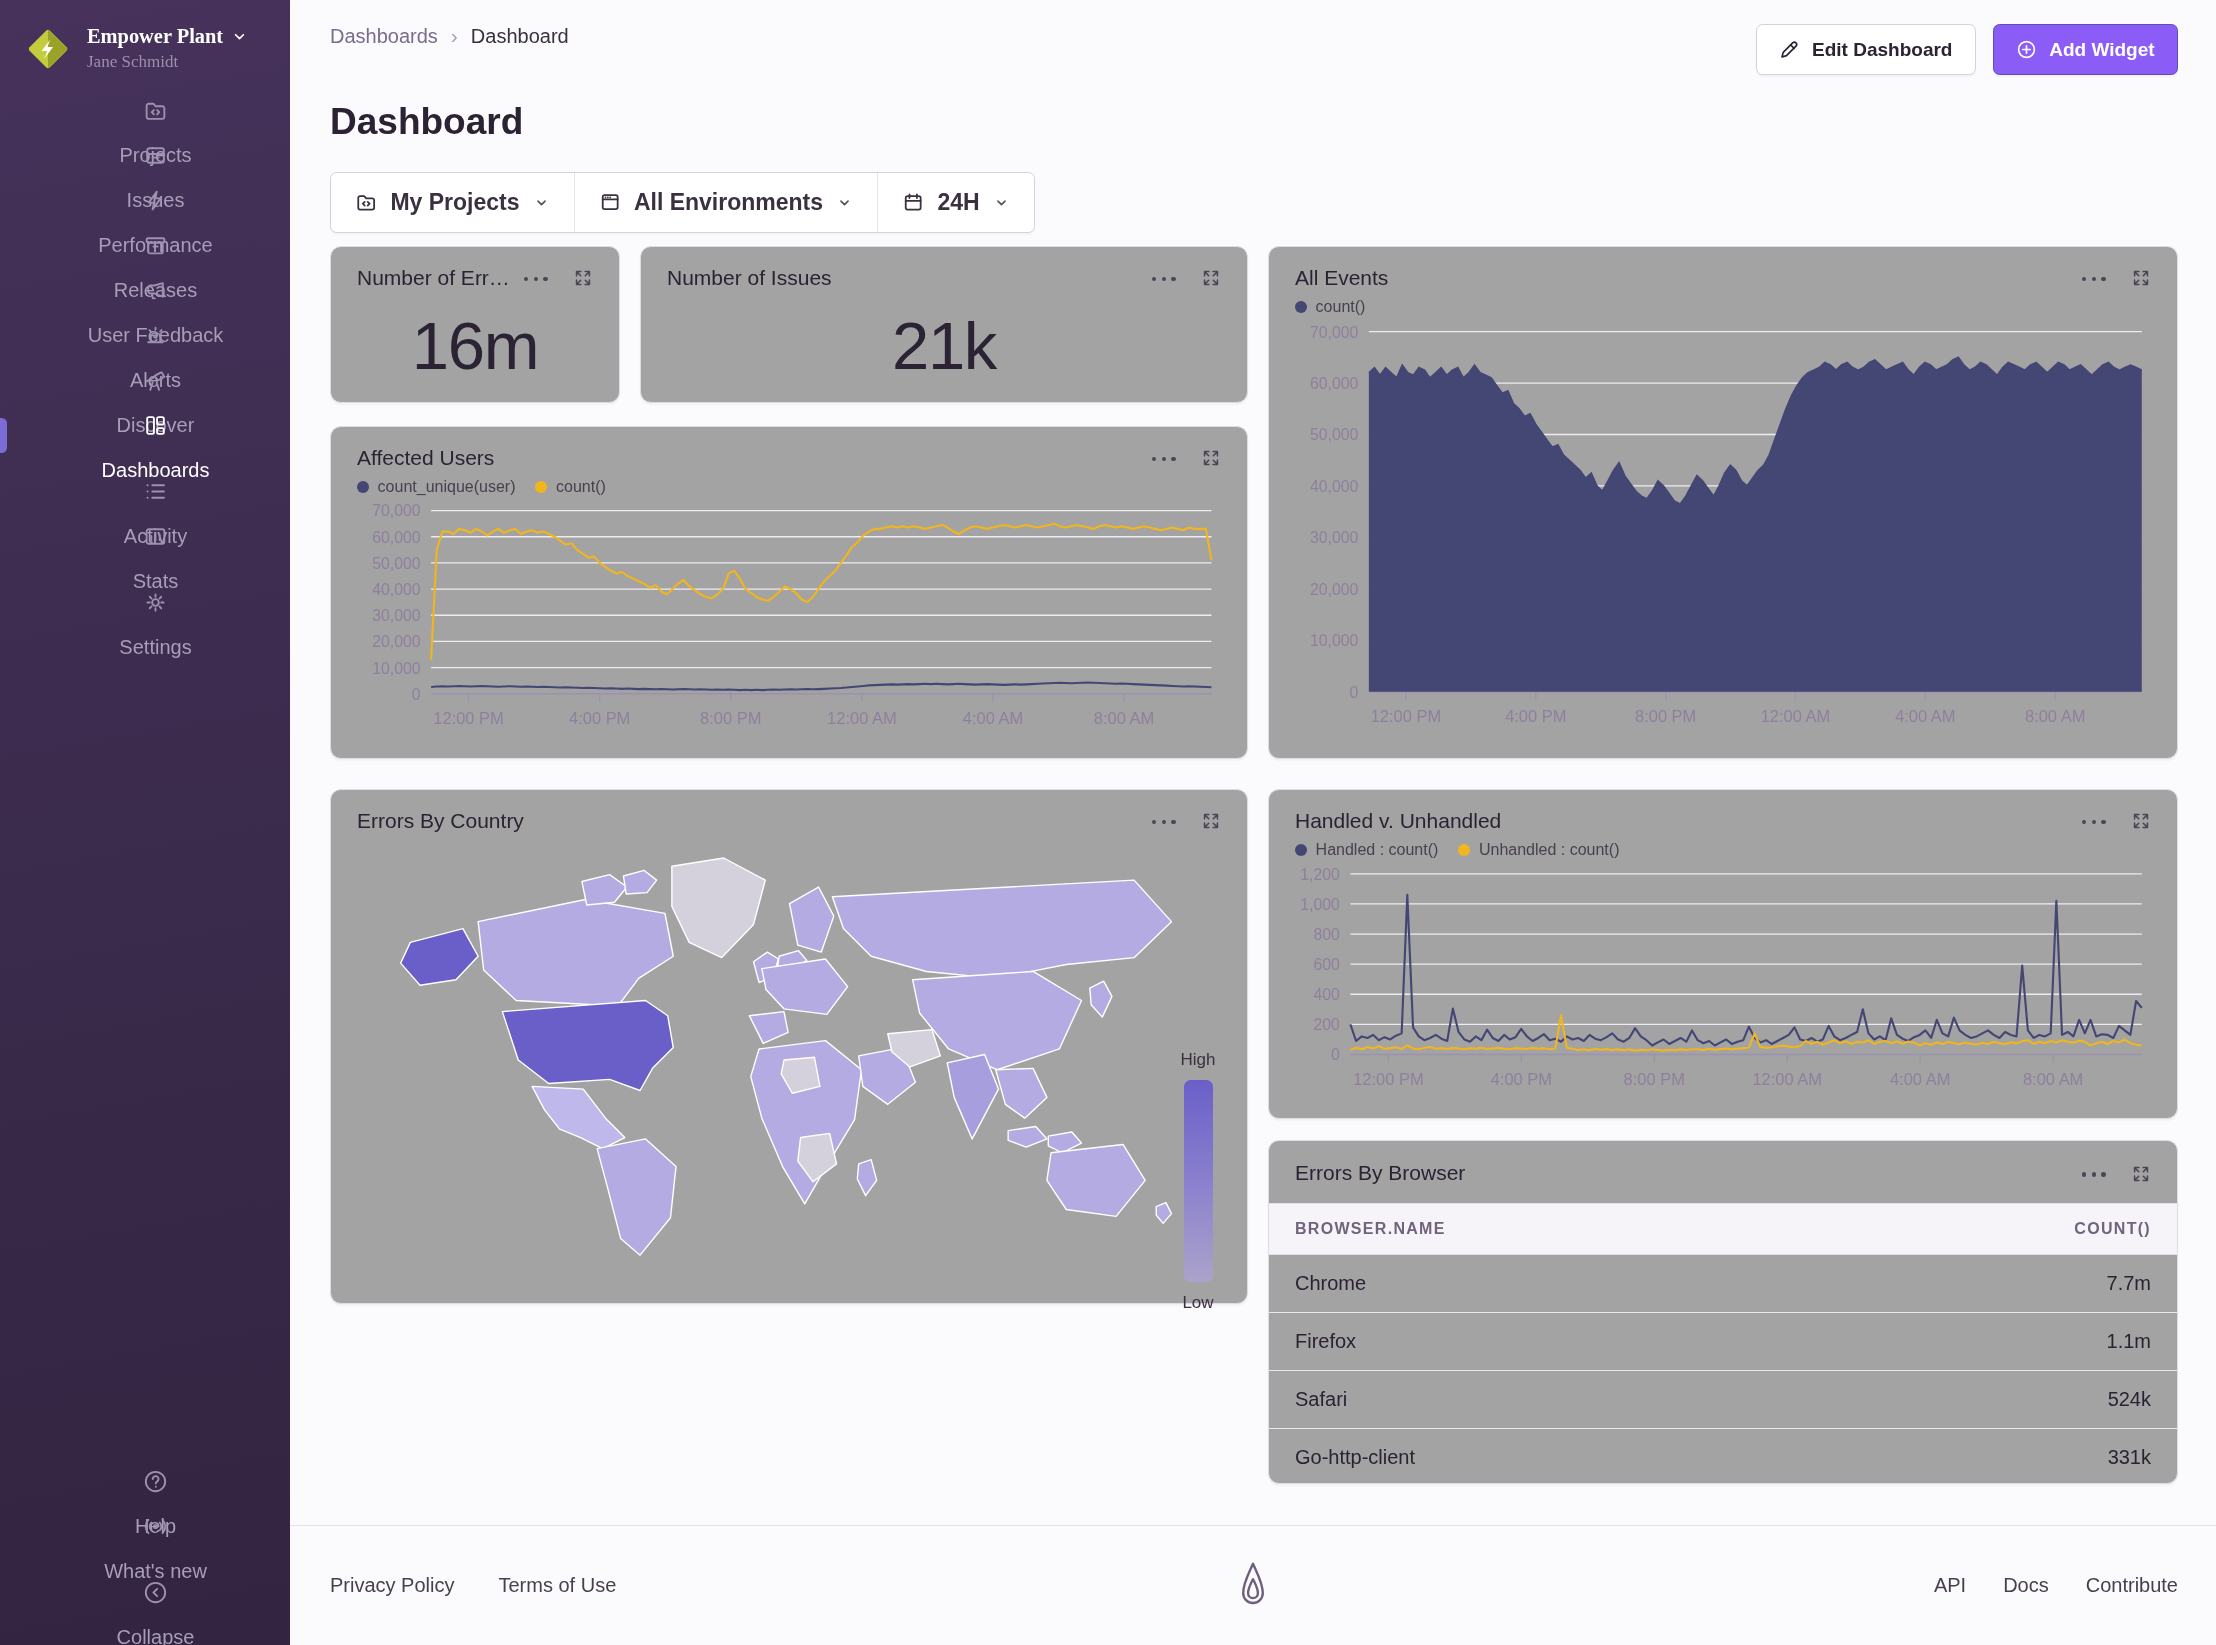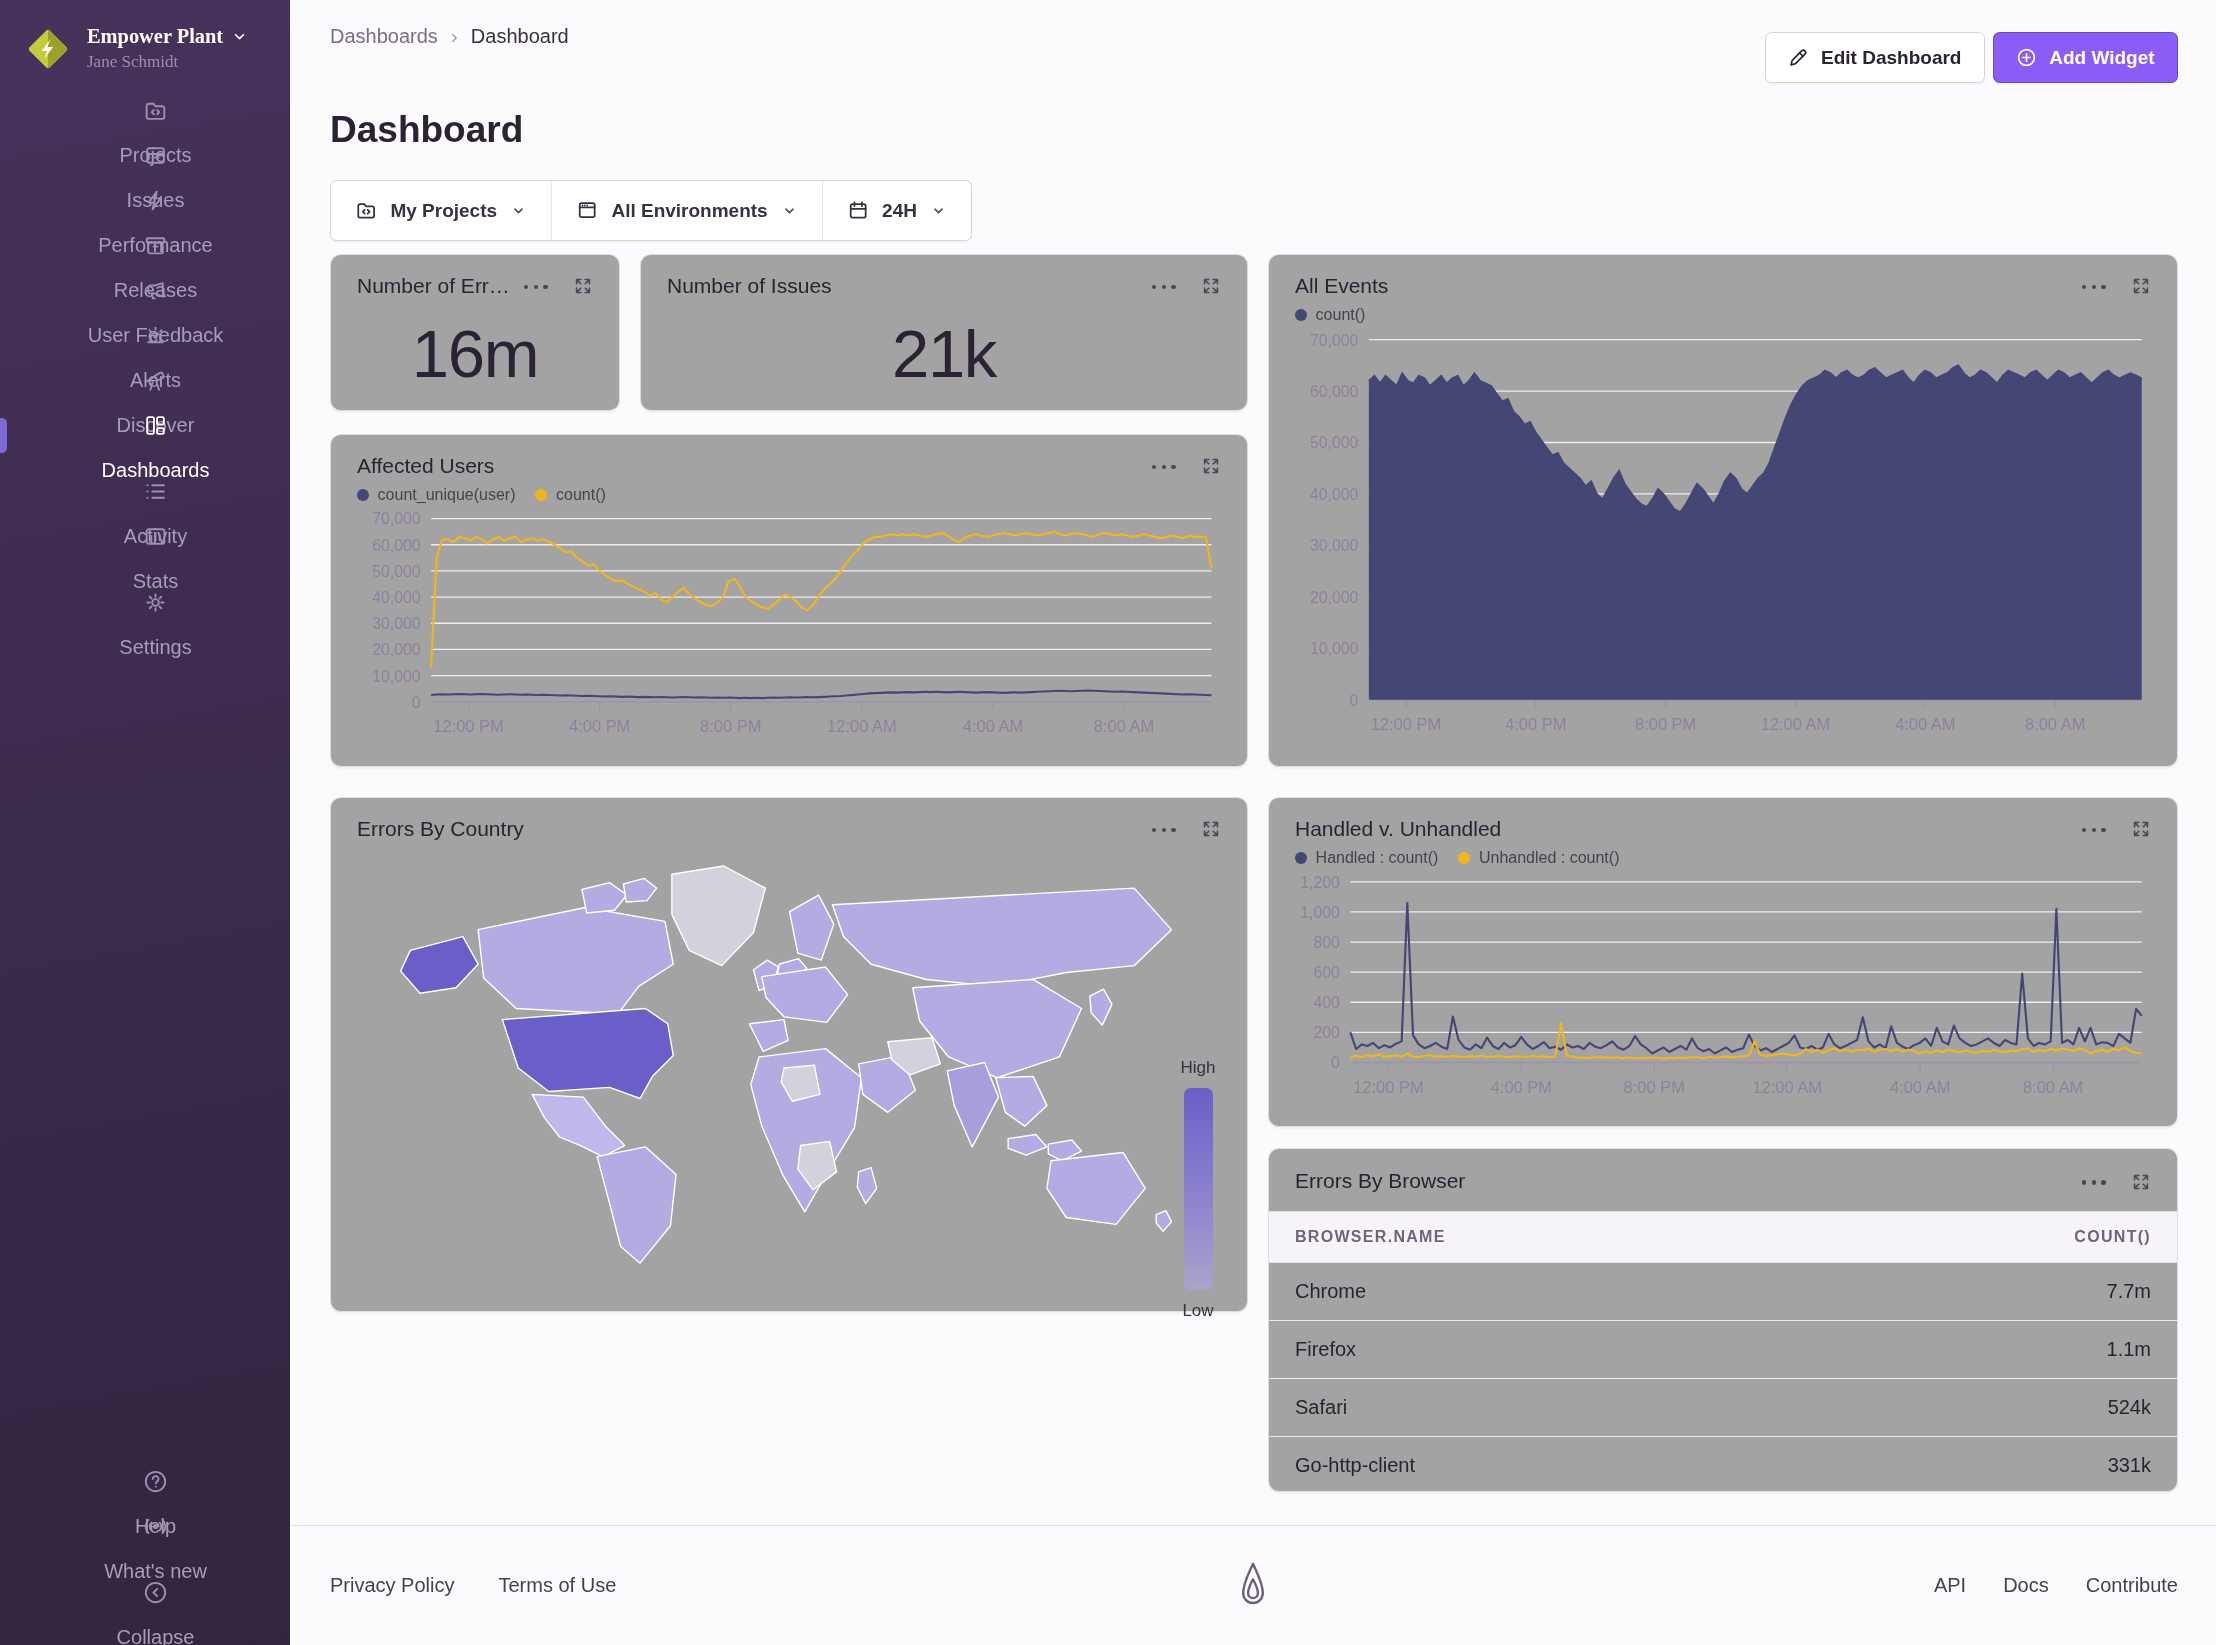--- a/index.html
+++ b/index.html
@@ -32,30 +32,30 @@
   .side-bottom { margin-top:auto; padding-bottom:20px; }
   .icn svg { width:100%; height:100%; }
   
   .main { position:absolute; left:290px; top:0; right:0; bottom:0; }
   .page-head { display:flex; justify-content:space-between; align-items:flex-start; padding:24px 38px 0 40px; }
   .crumbs { font-size:20px; display:flex; align-items:center; gap:13px; }
   .crumb-link { color:#7A6B8F; cursor:pointer; }
   .crumb-sep { color:#A79DB5; font-size:21px; }
   .crumb-cur { color:#3A3040; }
   .page-title { font-size:37px; font-weight:700; color:#2B2233; margin:26px 0 0 40px; }
-  .head-buttons { display:flex; gap:8px;margin-top:8px; }
+  .head-buttons { display:flex; gap:17px; }
   .btn { display:flex; align-items:center; gap:12px; height:51px; padding:0 22.4px; border-radius:6.6px;
     font-size:19px; font-weight:700; border:0.7px solid #D6D0DC; background:#fff; color:#2B2233; cursor:pointer;
     box-shadow:0 1.3px 1.3px rgba(43,34,51,.04); }
   .btn.primary { background:#8b5cf6; border-color:#5D50B5; color:#fff; }
   .btn svg { width:21px; height:21px; }
   
   .filterbar { margin:29px 38px 0 40px; display:inline-flex; background:#fff; border:0.7px solid #D6D0DC;
     border-radius:6.6px; height:61px; align-items:stretch; box-shadow:0 1.3px 1.3px rgba(43,34,51,.03); }
-  .fseg { display:flex; align-items:center; gap:13px; padding:0 24px; font-size:19px; font-weight:700; color:#3A3040; cursor:pointer; }
+  .fseg { display:flex; align-items:center; gap:13px; padding:0 24px; font-size:23px; font-weight:700; color:#3A3040; cursor:pointer; }
   .fseg + .fseg { border-left:0.7px solid #E7E2EC; }
   .fseg .icn { width:22.4px; height:22.4px; color:#3A3040; }
   .chev { width:17px; height:17px; color:#57505E; }
   
   .content { display:flex; gap:20px; padding:13px 38px 0 40px; align-items:flex-start; }
   .col-left { width:918px; flex:0 0 918px; }
   .col-right { flex:1; }
   .row2 { display:flex; gap:20px; }
   .card { background:#a3a3a3; border:0.7px solid #E0DBE4; border-radius:11px; padding:18.5px 26px;
     box-shadow:0 1.3px 2px rgba(43,34,51,.04); position:relative; }

